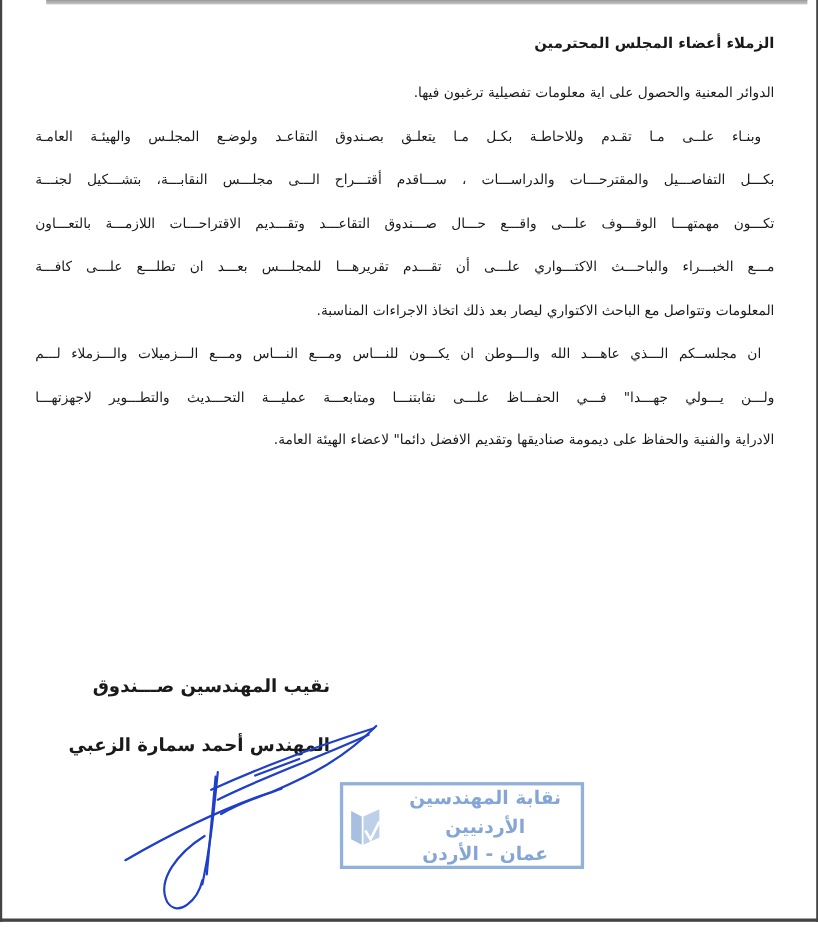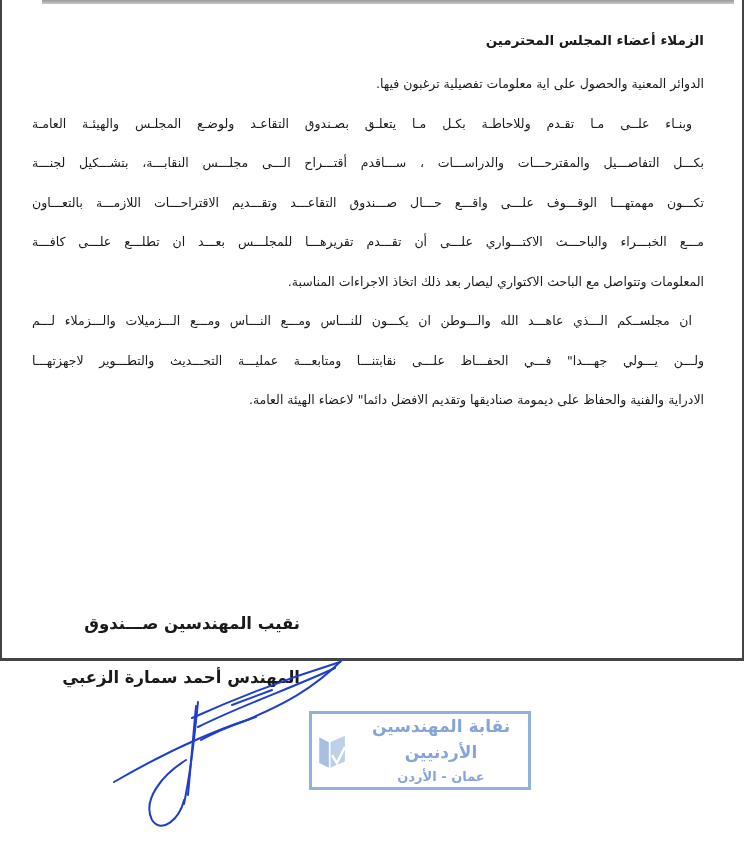--- a/index.html
+++ b/index.html
@@ -1,19 +1,19 @@
 <!DOCTYPE html>
 <html><head>
   <meta charset="utf-8">
   <style>
     * { box-sizing: border-box; margin: 0; padding: 0; }
     html, body { width: 744px; height: 850px; background: #ffffff; overflow: hidden; }
     body { position: relative; font-family: "DejaVu Sans", "Liberation Sans", sans-serif; color: #1a1a1a; }
     .page {
-      position: absolute; left: 0; top: 0; width: 744px; height: 661px;
+      position: absolute; left: 0; top: 0; width: 744px; height: 838px;
       border-left: 2px solid #444; border-right: 2px solid #444; border-bottom: 3px solid #444;
       background: #fff;
     }
     .top-bar {
       position: absolute; top: 0; left: 40px; right: 8px; height: 4px;
       background: linear-gradient(#9a9a9a, #c8c8c8);
     }
     .content {
       position: absolute; top: 22px; left: 30px; right: 38px;
       direction: rtl; text-align: right;
@@ -33,21 +33,21 @@
     .sig-name { line-height: 24px; margin-top: 30px; }
     .signature { position: absolute; left: 0; top: 0; width: 744px; height: 850px; pointer-events: none; }
     .stamp {
       position: absolute; left: 307px; top: 711px; width: 222px; height: 79px;
       border: 3px solid #7ea3d4; opacity: 0.85;
       display: flex; flex-direction: row-reverse; align-items: center; justify-content: center;
       color: #6f96cf; font-weight: bold; direction: rtl;
     }
     .stamp-text { text-align: center; margin-left: 6px; }
     .stamp-line1 { font-size: 17px; line-height: 26px; }
-    .stamp-line2 { font-size: 13px; line-height: 24px; }
+    .stamp-line2 { font-size: 17px; line-height: 24px; }
     .stamp-logo { width: 40px; height: 50px; margin-left: 4px; }
   </style>
 </head>
 <body>
 
 <div class="page">
   <div class="top-bar"></div>
 
   <div class="content">
     <div class="salutation">الزملاء أعضاء المجلس المحترمين</div>

